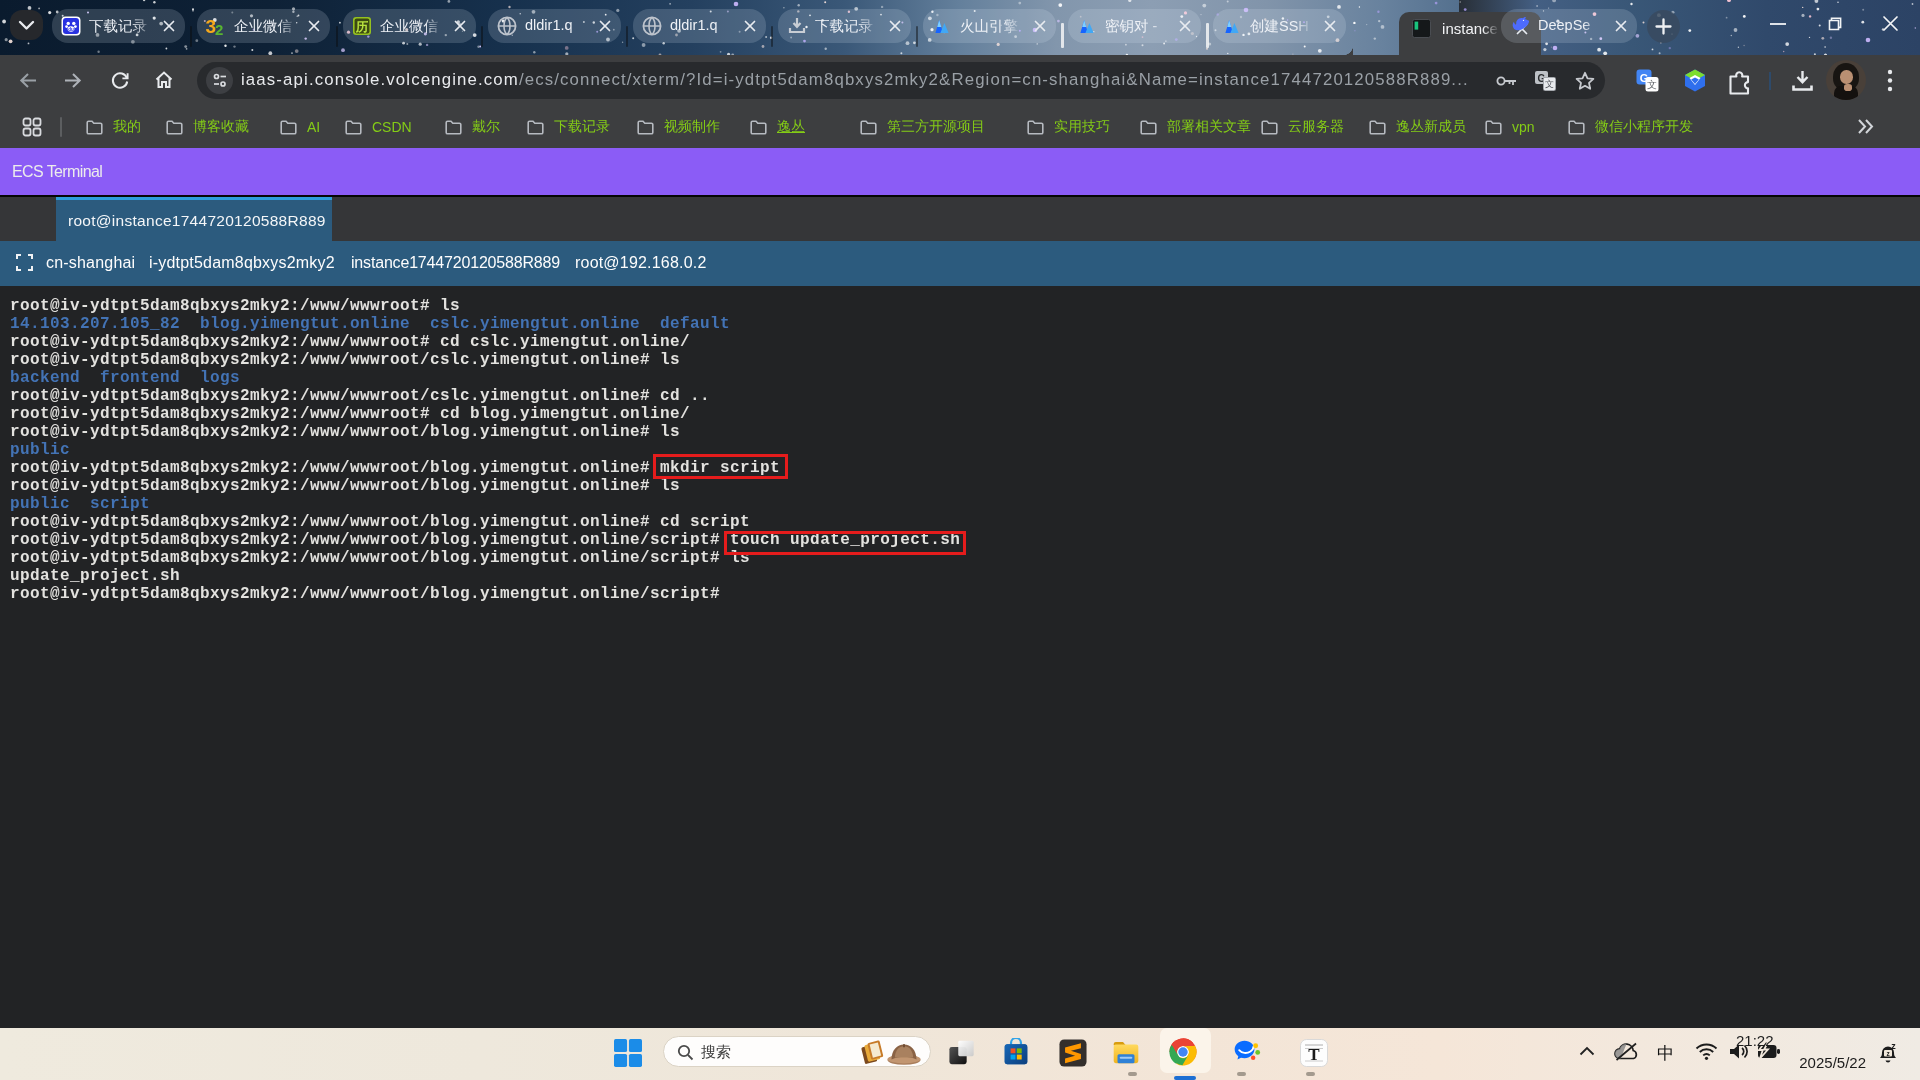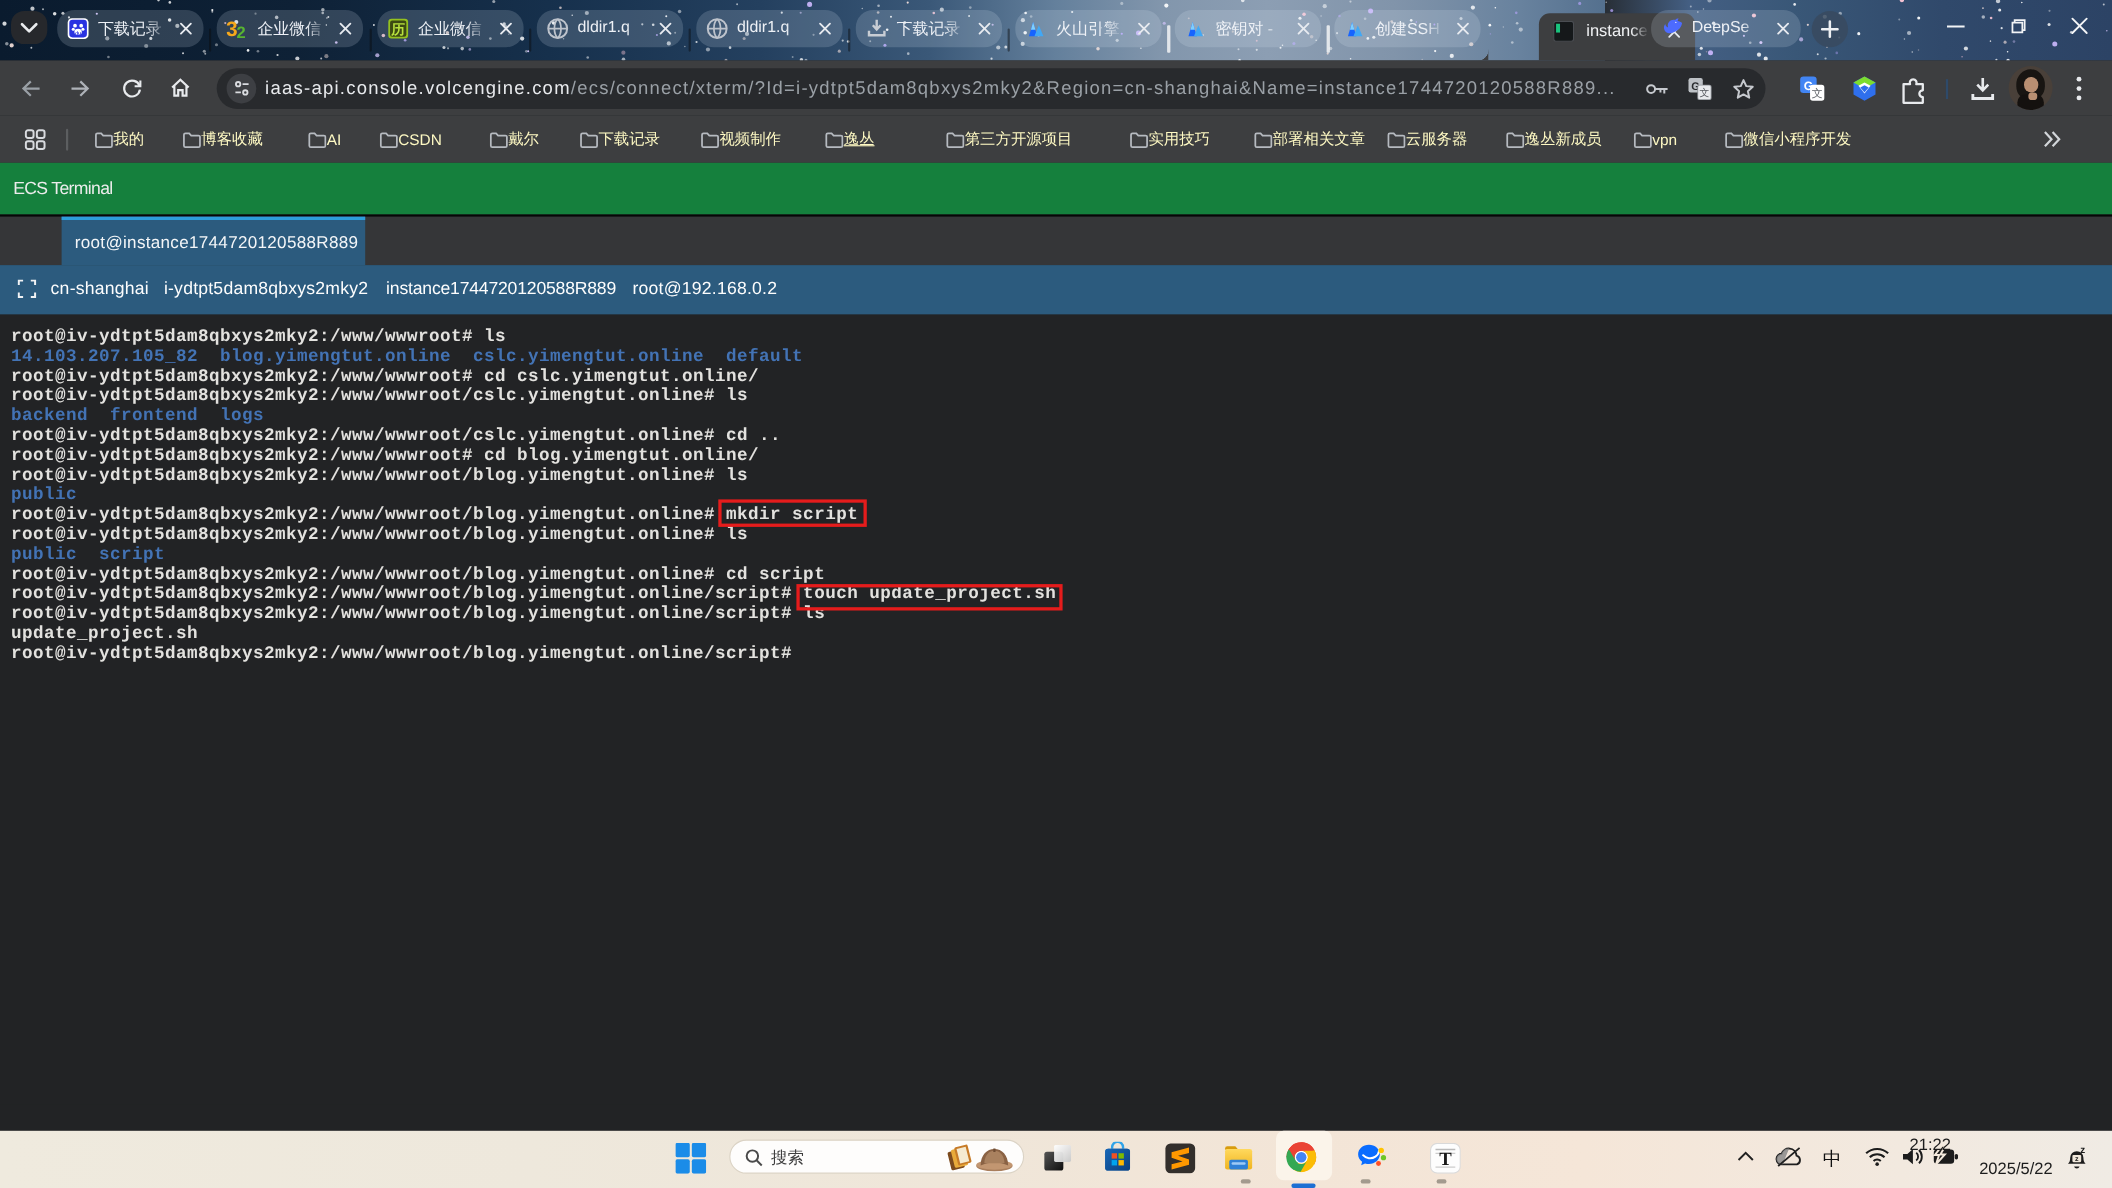--- a/index.html
+++ b/index.html
@@ -23,23 +23,23 @@
   .xline { stroke:#e8ebf0; stroke-width:1.7; stroke-linecap:round; }
   
   #toolbar { position:absolute; left:0; top:55px; width:1920px; height:50px; background:#3d3e40;padding-left:12px; }
   #omnibox { position:absolute; left:197px; top:7px; width:1408px; height:37px; border-radius:18.5px; background:#282a2d; }
   #sitechip { position:absolute; left:9px; top:5px; width:27px; height:27px; border-radius:50%; background:#3d3f43; }
   #urltext { position:absolute; left:44px; top:7.5px; font-size:16.8px; color:#e8eaed; white-space:nowrap; letter-spacing:1.14px;}
   #urltext .dim { color:#9aa0a6; }
   
   #bookmarks { position:absolute; left:0; top:105px; width:1920px; height:43px; background:#3d3e40; }
   .bmitem { position:absolute; top:10px; height:24px; display:flex; align-items:center; }
-  .bmitem span { font-size:14px; color:#fef9c3; white-space:nowrap; }
+  .bmitem span { margin-left:10px; font-size:14px; color:#84cc16; white-space:nowrap; }
   
-  #ecsheader { position:absolute; left:0; top:148px; width:1920px; height:47px; background:#15803d; }
+  #ecsheader { position:absolute; left:0; top:148px; width:1920px; height:47px; background:#8b5cf6; }
   #ecsheader div { position:absolute; left:12px; top:15px; font-size:16px; letter-spacing:-0.6px; color:#ececec; }
   #blackline { position:absolute; left:0; top:195px; width:1920px; height:2px; background:#060606; }
   #sessionrow { position:absolute; left:0; top:197px; width:1920px; height:44px; background:#353638; }
   #sessiontab { position:absolute; left:34px; top:0px; width:276px; height:44px; background:#2c5b7e; border-top:3px solid #2d9ddb;margin-left:22px; }
   #sessiontab div { position:absolute; left:12px; top:11.5px; font-size:15.5px; letter-spacing:0.28px; color:#f4f6f8; }
   #infobar { position:absolute; left:0; top:241px; width:1920px; height:45px; background:#2c5b7e; }
   #infobar .t { position:absolute; top:12.5px; font-size:16px; letter-spacing:0.2px; color:#fdfdfd; }
   
   #terminal { position:absolute; left:0; top:286px; width:1920px; height:718px; background:#222325; }
   #term-text { position:absolute; left:10px; top:11.2px; font-family:"Liberation Mono", monospace; font-weight:bold; font-size:16px; line-height:18px; letter-spacing:0.4px; color:#e3e2df; white-space:pre; }

